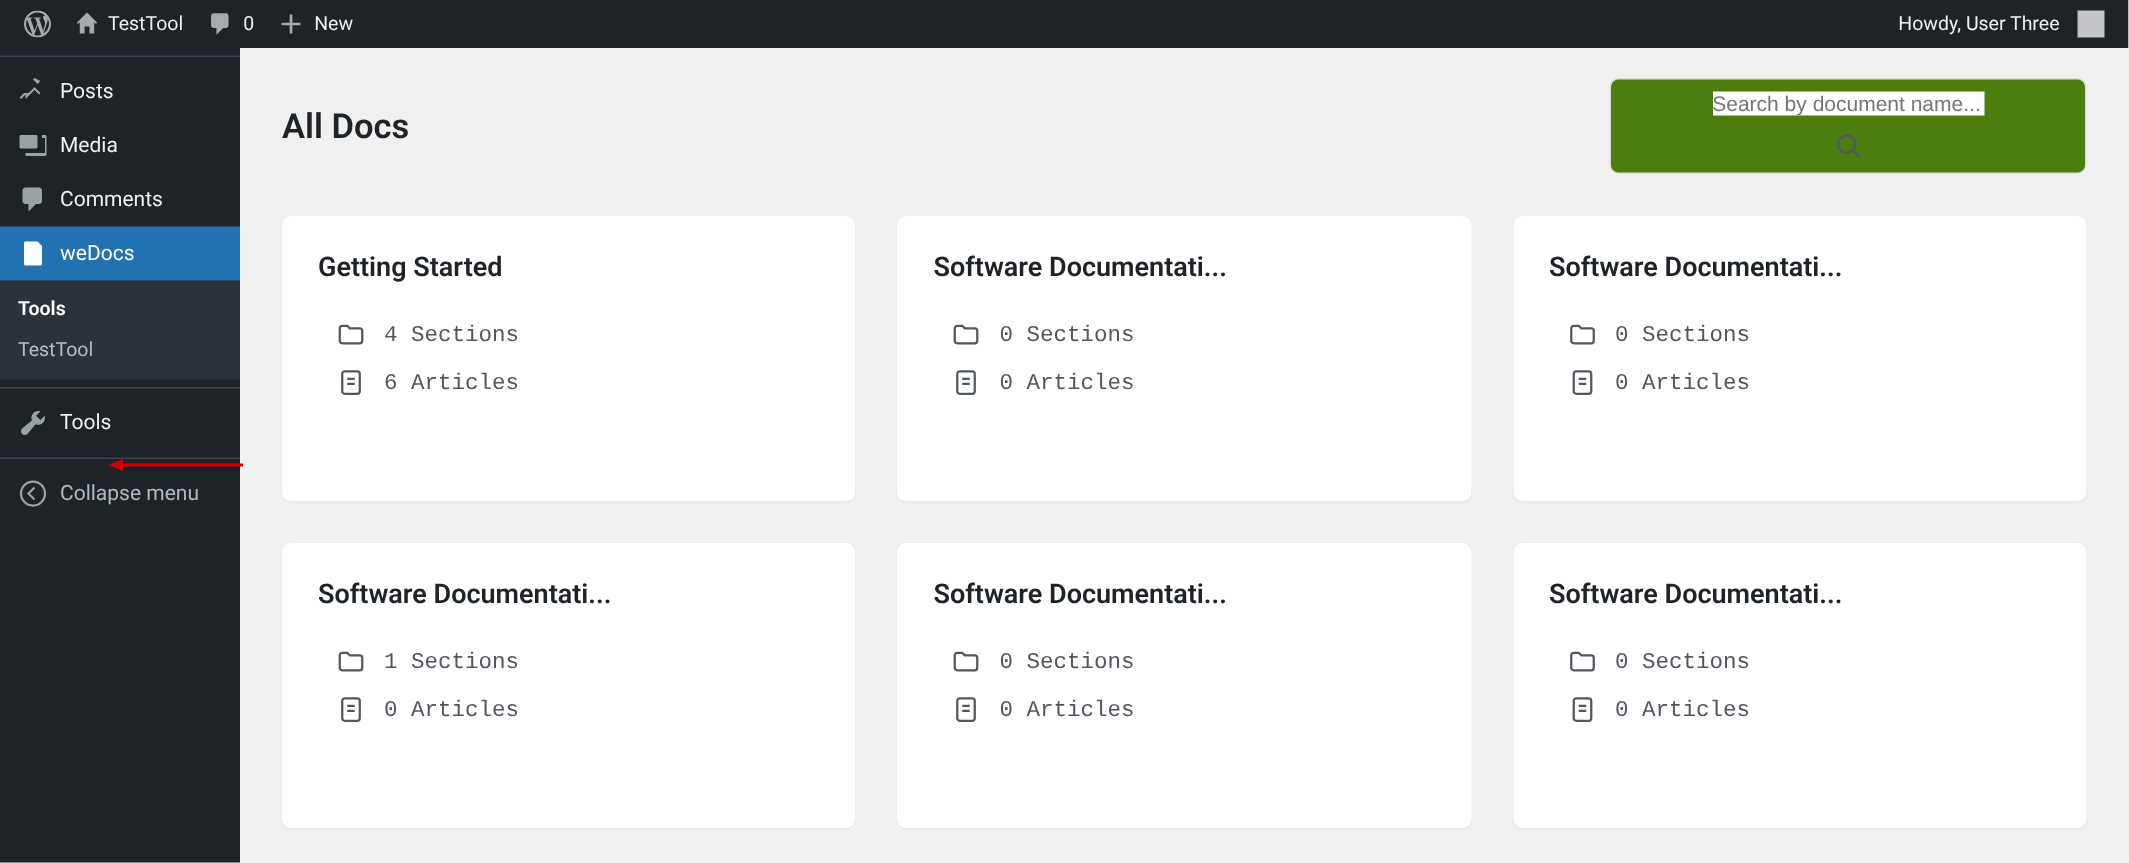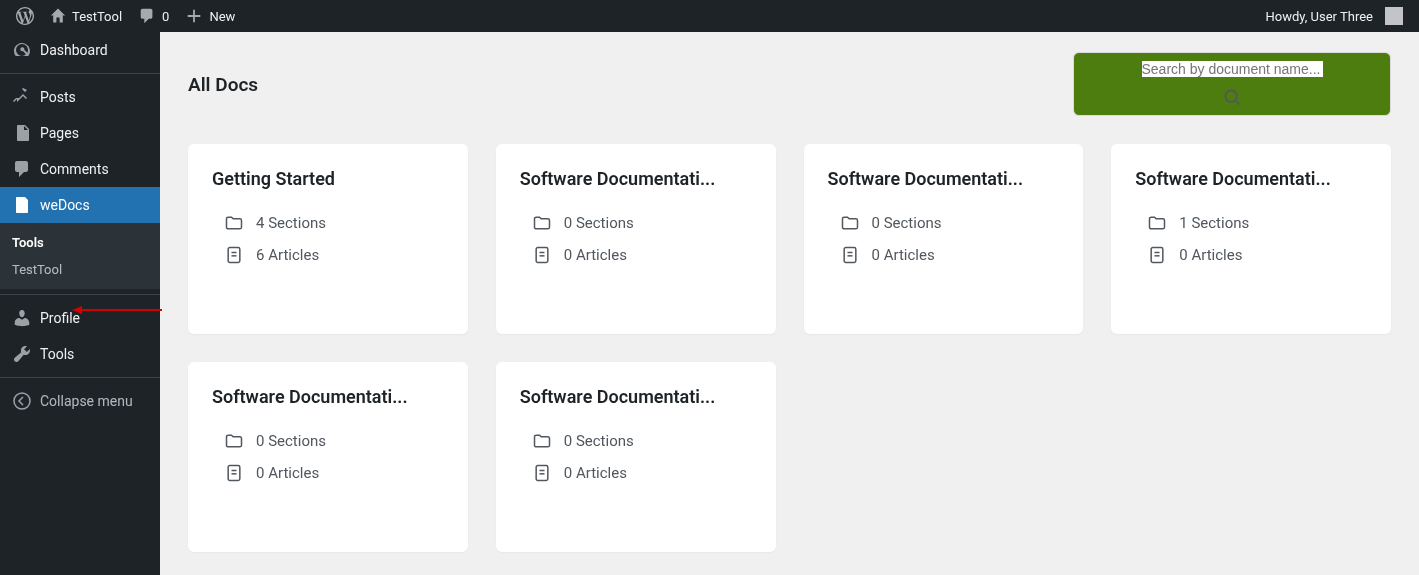--- a/index.html
+++ b/index.html
@@ -25,29 +25,29 @@
 .sidebar-sub-item.current { color: #fff; font-weight: 600; }
 .sidebar-sub-item.current::before { content: ""; position: absolute; left: 0; top: 0; bottom: 0; width: 3px; background: transparent; }
 .sidebar-sep { border-top: 1px solid #3c434a; margin: 5px 0; }
 
 
 .arrow { position: absolute; top: 306px; left: 72px; width: 90px; height: 8px; pointer-events: none; }
 
 
 .main { position: absolute; top: 32px; left: 160px; right: 0; bottom: 0; padding: 20px 28px; overflow: hidden; }
 .main-header { display: flex; justify-content: space-between; align-items: center; margin-bottom: 28px; }
-.page-title { font-size: 19px; font-weight: 600; color: #1d2327; }
+.page-title { font-size: 23px; font-weight: 600; color: #1d2327; }
 .search-box { display: flex; align-items: center; background: #4d7c0f; border: 1px solid #dcdcde; border-radius: 6px; padding: 8px 14px; width: 318px; gap: 10px; flex-direction: column; }
 .search-box input { border: none; outline: none; flex: 1; font-size: 14px; color: #50575e; }
 .search-box svg { stroke: #50575e; fill: none; }
 
-.grid { display: grid; grid-template-columns: repeat(4, 1fr); gap: 28px; }
+.grid { display: grid; grid-template-columns: repeat(3, 1fr); gap: 28px; }
 .card { background: #fff; border-radius: 6px; padding: 24px 24px 32px; box-shadow: 0 1px 2px rgba(0,0,0,0.04); height: 190px; }
 .card-title { font-size: 18px; font-weight: 600; color: #1d2327; margin-bottom: 24px; white-space: nowrap; overflow: hidden; text-overflow: ellipsis; }
-.card-row { display: flex; align-items: center; gap: 12px; margin-bottom: 12px; padding-left: 12px; color: #50575e; font-size: 15px; }
+.card-row { display: flex; align-items: center; gap: 12px; margin-bottom: 12px; padding-left: 12px; color: #50575e; font-size: 15px; font-family: Liberation Mono, monospace; }
 .card-row svg { stroke: #50575e; fill: none; }
 </style>
 </head>
 <body>
 
 <div class="admin-bar">
   <div class="admin-bar-left">
     <div class="admin-bar-item">
       <svg width="18" height="18" viewBox="0 0 20 20">
           <path d="M10 0C4.5 0 0 4.5 0 10s4.5 10 10 10 10-4.5 10-10S15.5 0 10 0zM1.5 10c0-1.2.3-2.4.7-3.4l4 11C3.5 16 1.5 13.2 1.5 10zm8.5 8.5c-.8 0-1.6-.1-2.4-.3l2.5-7.4 2.6 7.1c0 .1 0 .1.1.1-.9.3-1.8.5-2.8.5zm1.2-12.5c.5 0 1-.1 1-.1.5 0 .4-.7 0-.7 0 0-1.4.1-2.3.1-.8 0-2.2-.1-2.2-.1-.5 0-.5.7-.1.7 0 0 .4.1.9.1l1.3 3.7L7.9 15 4.8 6c.5 0 1-.1 1-.1.5 0 .4-.7 0-.7 0 0-1.4.1-2.3.1h-.5C4.5 3 7.1 1.5 10 1.5c2.2 0 4.1.8 5.6 2.2h-.1c-.8 0-1.4.7-1.4 1.5 0 .7.4 1.3.8 2 .3.6.7 1.3.7 2.3 0 .7-.3 1.6-.6 2.7l-.8 2.8-3-8.9zm3.1 11.2l2.6-7.5c.5-1.2.6-2.2.6-3v-.6c.6 1.2 1 2.5 1 3.9 0 3-1.6 5.6-4.2 7.2z"></path>
@@ -74,62 +74,50 @@
   </div>
   <div class="admin-bar-right">
     <div class="admin-bar-item">
       <span>Howdy, User Three</span>
       <span class="avatar-box"></span>
     </div>
   </div>
 </div>
 
 <div class="sidebar">
-  <div class="sidebar-item">
-    <svg viewBox="0 0 20 20">
-        <path d="M3.76 16h12.48A8 8 0 1 0 2 10a7.93 7.93 0 0 0 1.76 6zM10 4a6 6 0 0 1 6 6 5.9 5.9 0 0 1-.67 2.76l-3.1-3.1a2 2 0 1 0-1.41 1.41l3.1 3.1A5.9 5.9 0 0 1 10 16a6 6 0 0 1 0-12z"></path>
-      </svg>
-    <span>Dashboard</span>
-  </div>
   <div class="sidebar-sep"></div>
   <div class="sidebar-item">
     <svg viewBox="0 0 20 20">
         <path d="M11 1l-1 1 3 3-6 6H4l-3 3 1 1 3-3v3l6-6 3 3 1-1-4-4 4-4-4-2z"></path>
       </svg>
     <span>Posts</span>
   </div>
   <div class="sidebar-item">
     <svg viewBox="0 0 20 20">
-        <path d="M6 2h7l4 4v11c0 .55-.45 1-1 1H6c-.55 0-1-.45-1-1V3c0-.55.45-1 1-1zm6 1v4h4l-4-4z"></path>
-      </svg>
-    <span>Pages</span>
+        <path d="M13 11V4c0-.55-.45-1-1-1H2c-.55 0-1 .45-1 1v7c0 .55.45 1 1 1h10c.55 0 1-.45 1-1zm-1-6l-4 4-2-2-3 3h9V5zM18 3h-2v2h2v10H5v2h13c.55 0 1-.45 1-1V4c0-.55-.45-1-1-1z"></path>
+      </svg>
+    <span>Media</span>
   </div>
   <div class="sidebar-item">
     <svg viewBox="0 0 20 20">
         <path d="M5 2h9c1.1 0 2 .9 2 2v7c0 1.1-.9 2-2 2h-2l-5 5v-5H5c-1.1 0-2-.9-2-2V4c0-1.1.9-2 2-2z"></path>
       </svg>
     <span>Comments</span>
   </div>
   <div class="sidebar-item active">
     <svg viewBox="0 0 20 20">
         <path d="M5 2h8l3 3v12c0 .55-.45 1-1 1H5c-.55 0-1-.45-1-1V3c0-.55.45-1 1-1zm2 5h6v1H7V7zm0 3h6v1H7v-1zm0 3h4v1H7v-1z"></path>
       </svg>
     <span>weDocs</span>
   </div>
   <div class="sidebar-sub">
     <div class="sidebar-sub-item current">Tools</div>
     <div class="sidebar-sub-item">TestTool</div>
   </div>
   <div class="sidebar-sep"></div>
-  <div class="sidebar-item">
-    <svg viewBox="0 0 20 20">
-        <path d="M10 9.25c-2.27 0-2.73-3.44-2.73-3.44C7 4.02 7.82 2 9.97 2c2.16 0 2.98 2.02 2.71 3.81 0 0-.41 3.44-2.68 3.44zm0 2.57L12.72 10c2.39 0 4.52 2.33 4.52 4.53v2.49s-3.65 1.13-7.24 1.13c-3.65 0-7.24-1.13-7.24-1.13v-2.49c0-2.25 1.94-4.48 4.47-4.48z"></path>
-      </svg>
-    <span>Profile</span>
-  </div>
   <div class="sidebar-item">
     <svg viewBox="0 0 20 20">
         <path d="M16.68 9.77c-1.34 1.34-3.3 1.67-4.95.99l-5.41 6.52c-.99.99-2.59.99-3.58 0s-.99-2.59 0-3.57l6.52-5.42c-.68-1.66-.35-3.61.99-4.95 1.28-1.28 3.12-1.62 4.72-1.06l-2.89 2.89 2.82 2.82 2.86-2.87c.53 1.58.18 3.39-1.08 4.65z"></path>
       </svg>
     <span>Tools</span>
   </div>
   <div class="sidebar-sep"></div>
   <div class="sidebar-item collapse" style="color:rgba(240,246,252,0.7);">
     <svg viewBox="0 0 20 20">
         <circle cx="10" cy="10" r="8" fill="none" stroke="rgba(240,246,252,0.6)" stroke-width="1.5"></circle>

